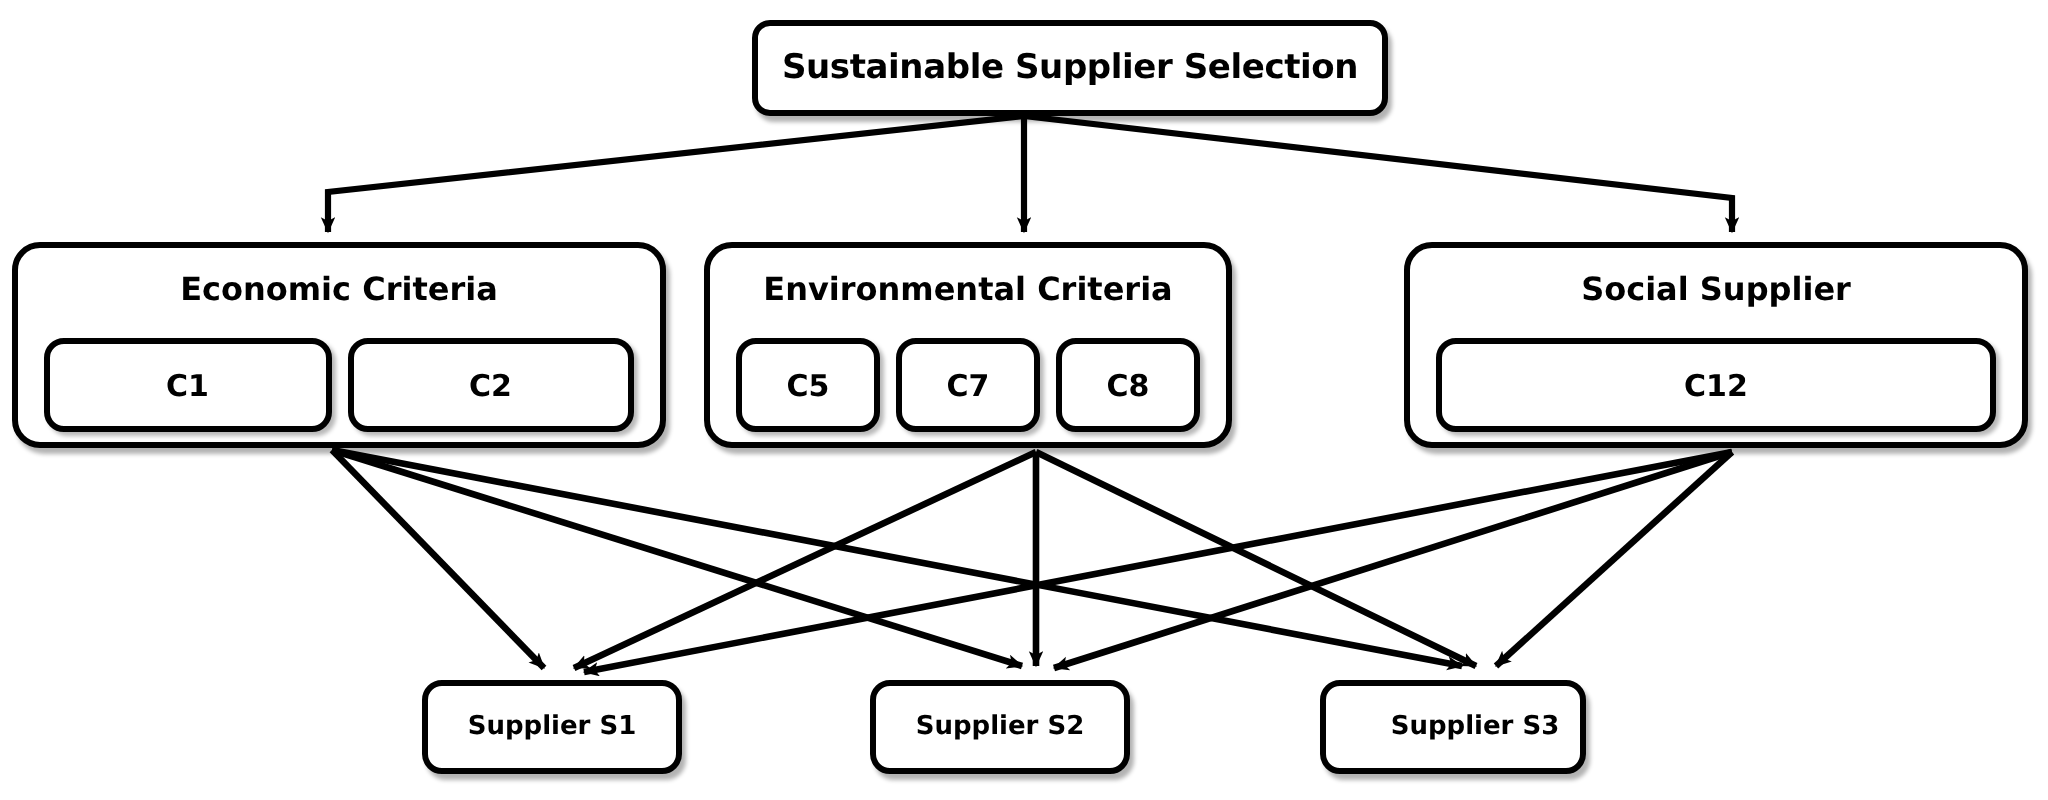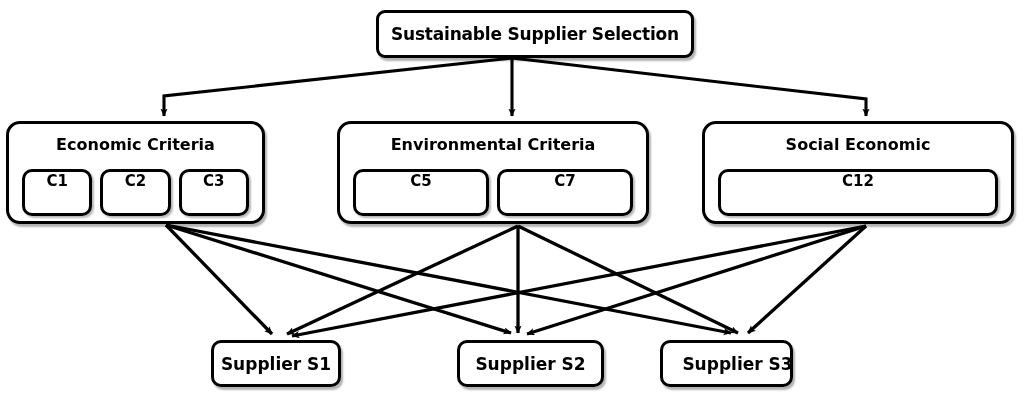--- a/index.html
+++ b/index.html
@@ -49,22 +49,22 @@
     color: #000000;
     letter-spacing: -0.2px;
     white-space: nowrap;
   }
   .group-node {
     top: 121px;
     height: 103px;
     border-radius: 14px;
     display: block;
   }
-  .group-economic    { left: 6px;   width: 259px; }
-  .group-environment { left: 337px; width: 312px; }
+  .group-economic    { left: 6px;   width: 327px; }
+  .group-environment { left: 352px; width: 264px; }
   .group-social      { left: 702px; width: 312px; }
 
   .group-title {
     position: absolute;
     left: 0;
     right: 0;
     top: 11px;
     text-align: center;
     font-size: 16px;
     font-weight: bold;
@@ -83,38 +83,39 @@
   }
   .sub-node {
     box-sizing: border-box;
     flex: 1 1 0;
     margin: 0 4px;
     height: 47px;
     background: #ffffff;
     border: 3px solid #000000;
     border-radius: 10px;
     display: flex;
+    align-items: center;
     justify-content: center;
     box-shadow: 2px 2px 2px rgba(0,0,0,0.28);
   }
   .sub-label {
     font-size: 15px;
     font-weight: bold;
     color: #000000;
   }
   .supplier-node {
     top: 340px;
     height: 47px;
     border-radius: 10px;
   }
   .supplier-s1 { left: 211px; width: 130px; }
-  .supplier-s2 { left: 457px; width: 147px; }
+  .supplier-s2 { left: 435px; width: 130px; }
   .supplier-s3 { left: 660px; width: 133px; padding-left: 22px; }
   .supplier-label {
-    font-size: 17px;
+    font-size: 13px;
     font-weight: bold;
     color: #000000;
     white-space: nowrap;
   }
 </style>
 </head>
 <body>
 
 <div id="stage">
 
@@ -152,40 +153,40 @@
 
   <div class="node group-node group-economic">
     <div class="group-title">Economic Criteria</div>
     <div class="sub-row">
       <div class="sub-node">
         <span class="sub-label">C1</span>
       </div>
       <div class="sub-node">
         <span class="sub-label">C2</span>
       </div>
-      <div class="sub-node">
-        <span class="sub-label">C3</span>
-      </div>
     </div>
   </div>
 
   <div class="node group-node group-environment">
     <div class="group-title">Environmental Criteria</div>
     <div class="sub-row">
       <div class="sub-node">
         <span class="sub-label">C5</span>
       </div>
       <div class="sub-node">
         <span class="sub-label">C7</span>
       </div>
+      <div class="sub-node">
+        <span class="sub-label">C8</span>
+      </div>
     </div>
   </div>
 
   <div class="node group-node group-social">
-    <div class="group-title">Social Economic</div>
+    <div class="group-title">Social Supplier</div>
     <div class="sub-row">
       <div class="sub-node">
         <span class="sub-label">C12</span>
       </div>
     </div>
   </div>
 
   <div class="node supplier-node supplier-s1">
     <span class="supplier-label">Supplier S1</span>
   </div>

